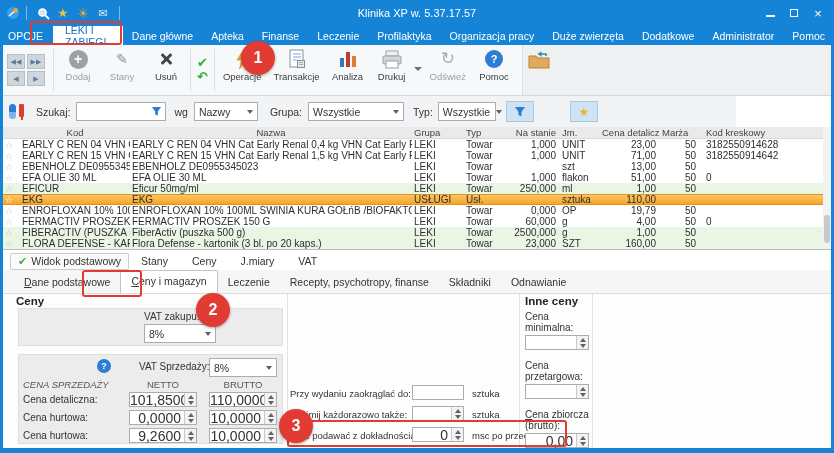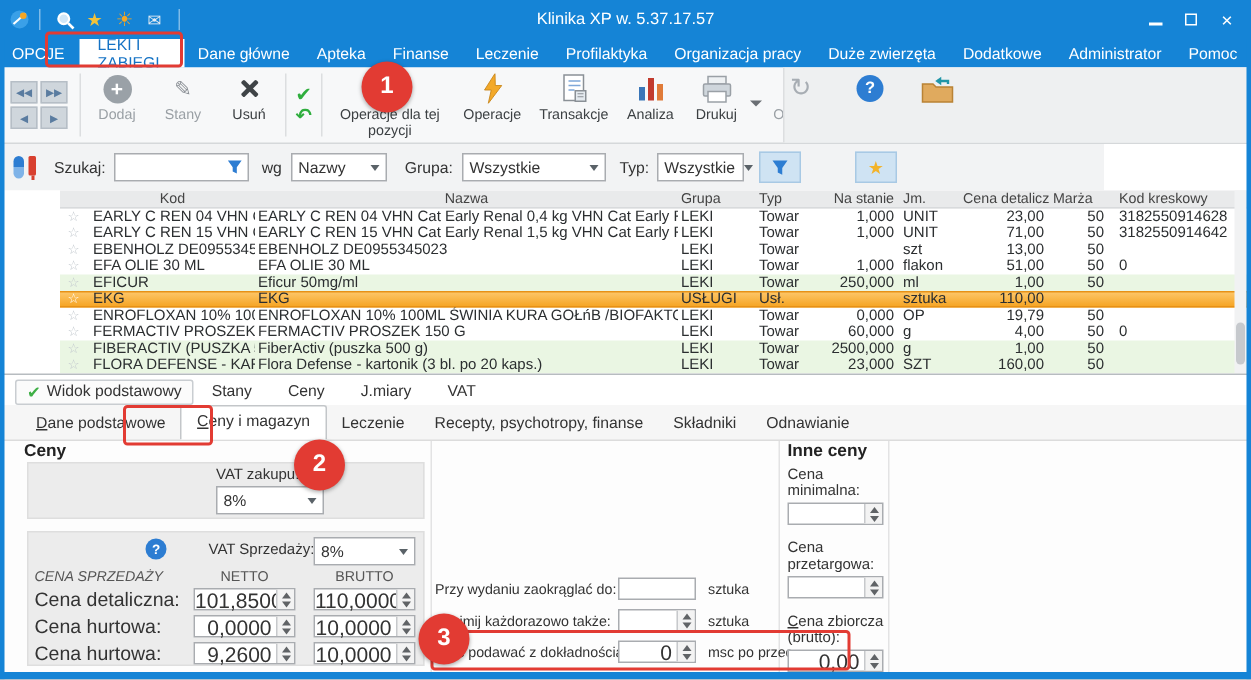--- a/index.html
+++ b/index.html
@@ -64,21 +64,21 @@
   .med-ic .syr{position:absolute;left:11px;top:1px;width:5px;height:13px;background:#d8402f;border-radius:1px;}
   .med-ic .syr::after{content:"";position:absolute;left:1.5px;top:13px;width:2px;height:3px;background:#d8402f;}
   .flabel{margin-left:10px;}
   .inp-search{width:90px;height:19px;background:#fff;border:1px solid #a9acb0;display:flex;align-items:center;justify-content:flex-end;padding:0 3px;margin-left:6px;}
   .sel{background:#fff;border:1px solid #a9acb0;height:19px;display:flex;align-items:center;justify-content:space-between;padding:0 4px;font-size:10.5px;}
   .chev{width:0;height:0;border-left:3.5px solid transparent;border-right:3.5px solid transparent;border-top:4px solid #5a6268;margin-left:6px;}
   .fbtn{width:28px;height:21px;background:#cfe3f3;border:1px solid #a8c9e4;display:flex;align-items:center;justify-content:center;}
   .fbtn .star-glyph{color:#f2b32a;font-size:12px;}
 
   
-  .gridwrap{position:absolute;left:0;top:127px;width:834px;height:122px;background:#fff;padding-left:40px;}
+  .gridwrap{position:absolute;left:0;top:127px;width:834px;height:122px;background:#fff;}
   .thead,.trow{display:grid;grid-template-columns:18px 112px 282px 52px 46px 50px 40px 60px 40px 94px 1fr;align-items:center;}
   .thead{height:12px;background:#e9eaeb;border-bottom:1px solid #d8dadc;font-size:9.5px;color:#444;}
   .trow{height:11px;font-size:10px;color:#2b2e30;}
   .trow.green{background:#eaf6e3;}
   .trow.selected{background:linear-gradient(180deg,#fdc96e,#f5a21f);box-shadow:inset 0 1px 0 #e79116, inset 0 -1px 0 #e79116;}
   .thead span,.trow span{white-space:nowrap;overflow:hidden;padding:0 2px;}
   .c-star{text-align:center;color:#c3c9ce;font-size:9px;padding:0!important;}
   .trow.selected .c-star{color:#fff;}
   .c-kod{padding-left:4px!important;}
   .thead .c-kod,.thead .c-nazwa{text-align:center;}
@@ -113,21 +113,21 @@
   .vatbox2{position:absolute;left:18px;top:60px;width:265px;height:90px;background:#ececec;border:1px solid #dedede;}
   .help-ic{position:absolute;left:78px;top:4px;width:14px;height:14px;border-radius:50%;background:#2d7dd2;color:#fff;font-size:9px;font-weight:bold;display:flex;align-items:center;justify-content:center;}
   .vb2-label{position:absolute;left:120px;top:6px;font-size:10px;}
   .vb2-sel{position:absolute;left:190px;top:3px;width:68px;}
   .price-head{position:absolute;left:4px;top:24px;display:flex;font-size:9.5px;color:#555;}
   .ph-l{width:106px;font-style:italic;}
   .ph-n{width:68px;text-align:center;}
   .ph-b{width:68px;text-align:center;margin-left:12px;}
   #price-rows{position:absolute;left:4px;top:37px;}
   .prow{display:flex;align-items:center;height:15px;margin-bottom:3px;}
-  .plbl{width:106px;font-size:13px;}
+  .plbl{width:106px;font-size:10px;}
   .prow .sinp{width:68px;}
   .prow .sinp + .sinp{margin-left:12px;}
   .sinp{height:15px;background:#fff;border:1px solid #a9acb0;display:flex;align-items:center;}
   .sval{flex:1;text-align:right;padding-right:3px;font-size:14px;overflow:hidden;white-space:nowrap;}
   .spin{width:12px;height:100%;border-left:1px solid #c7c9cc;display:flex;flex-direction:column;align-items:center;justify-content:center;gap:2px;background:#f3f3f3;}
   .spin .up{width:0;height:0;border-left:3px solid transparent;border-right:3px solid transparent;border-bottom:4px solid #606366;}
   .spin .dn{width:0;height:0;border-left:3px solid transparent;border-right:3px solid transparent;border-top:4px solid #606366;}
   .midcol{position:absolute;left:290px;top:91px;}
   .mid-row{position:relative;height:15px;margin-bottom:6px;}
   .mlbl{position:absolute;left:0;top:3px;font-size:9.5px;white-space:nowrap;}
@@ -235,29 +235,20 @@
     <div class="okundo">
       <span class="ok-ic">✔</span>
       <span class="undo-ic">↶</span>
     </div>
     <div class="rsep"></div>
     <div class="rbtn">
       <span class="ric">
         <svg width="13" height="20" viewBox="0 0 13 20">
             <path d="M8 0 L1 11 H5.5 L3.5 20 L12.5 8 H8.2 Z" fill="#f3a929" stroke="#c8871b" stroke-width="0.6"></path>
           </svg>
-        <span class="badge0">0</span>
-      </span>
-      <span class="rlbl wrap">Operacje dla tej pozycji</span>
-    </div>
-    <div class="rbtn">
-      <span class="ric">
-        <svg width="13" height="20" viewBox="0 0 13 20">
-            <path d="M8 0 L1 11 H5.5 L3.5 20 L12.5 8 H8.2 Z" fill="#f3a929" stroke="#c8871b" stroke-width="0.6"></path>
-          </svg>
       </span>
       <span class="rlbl">Operacje</span>
     </div>
     <div class="rbtn">
       <span class="ric">
         <svg width="20" height="20" viewBox="0 0 20 20">
             <rect x="3" y="1" width="13" height="17" fill="#fff" stroke="#8a9096"></rect>
             <path d="M6 5h8 M6 8h8 M6 11h4" stroke="#7fa8d9" stroke-width="1"></path>
             <rect x="10.5" y="11.5" width="7" height="7" fill="#e4eaef" stroke="#8a9096"></rect>
             <path d="M12 13.5h4 M12 15.5h4" stroke="#8a9096" stroke-width="0.7"></path>

